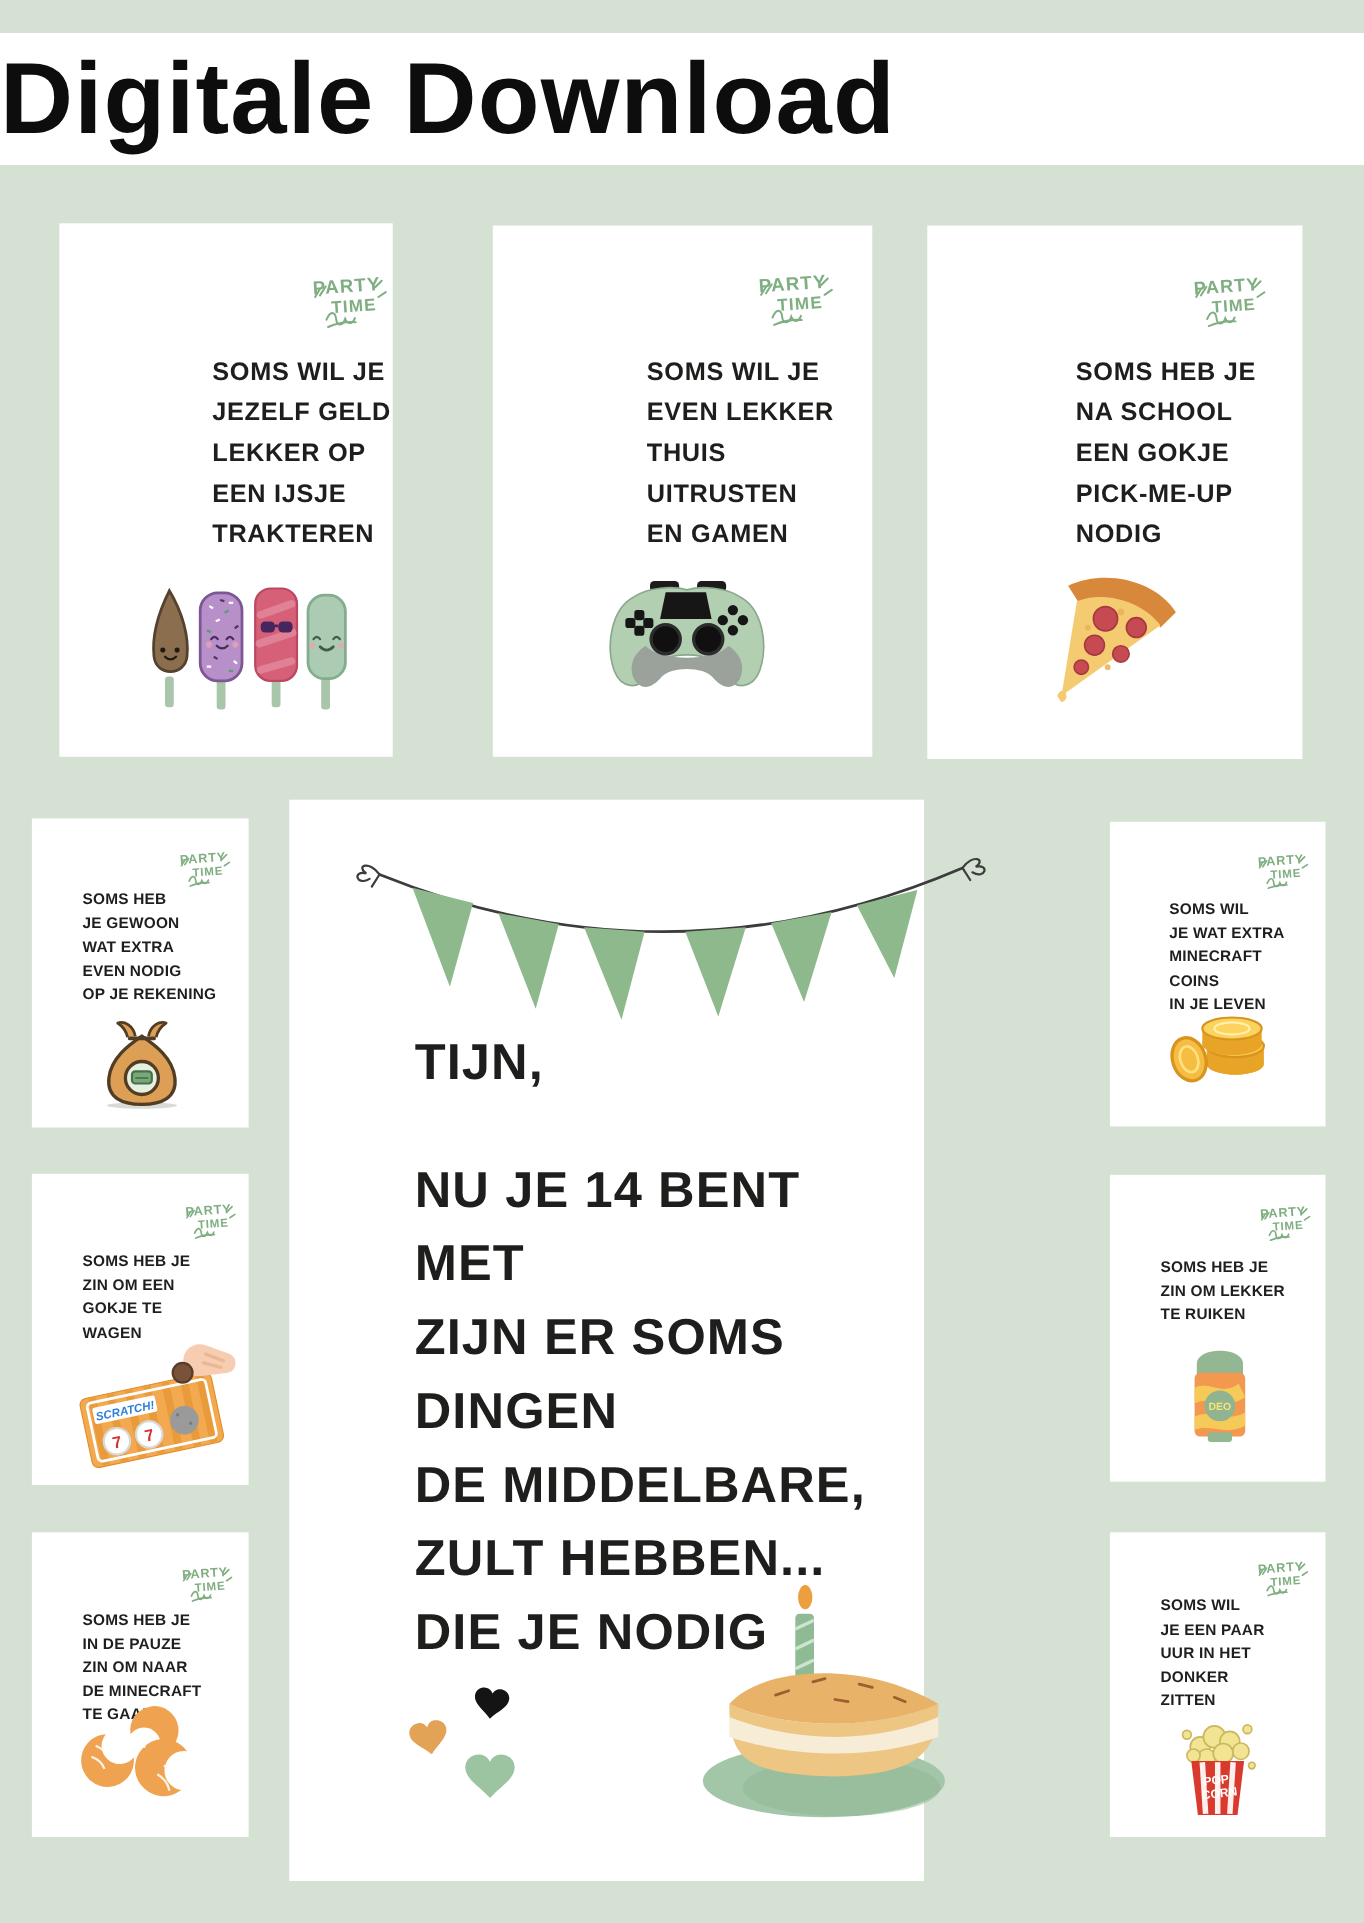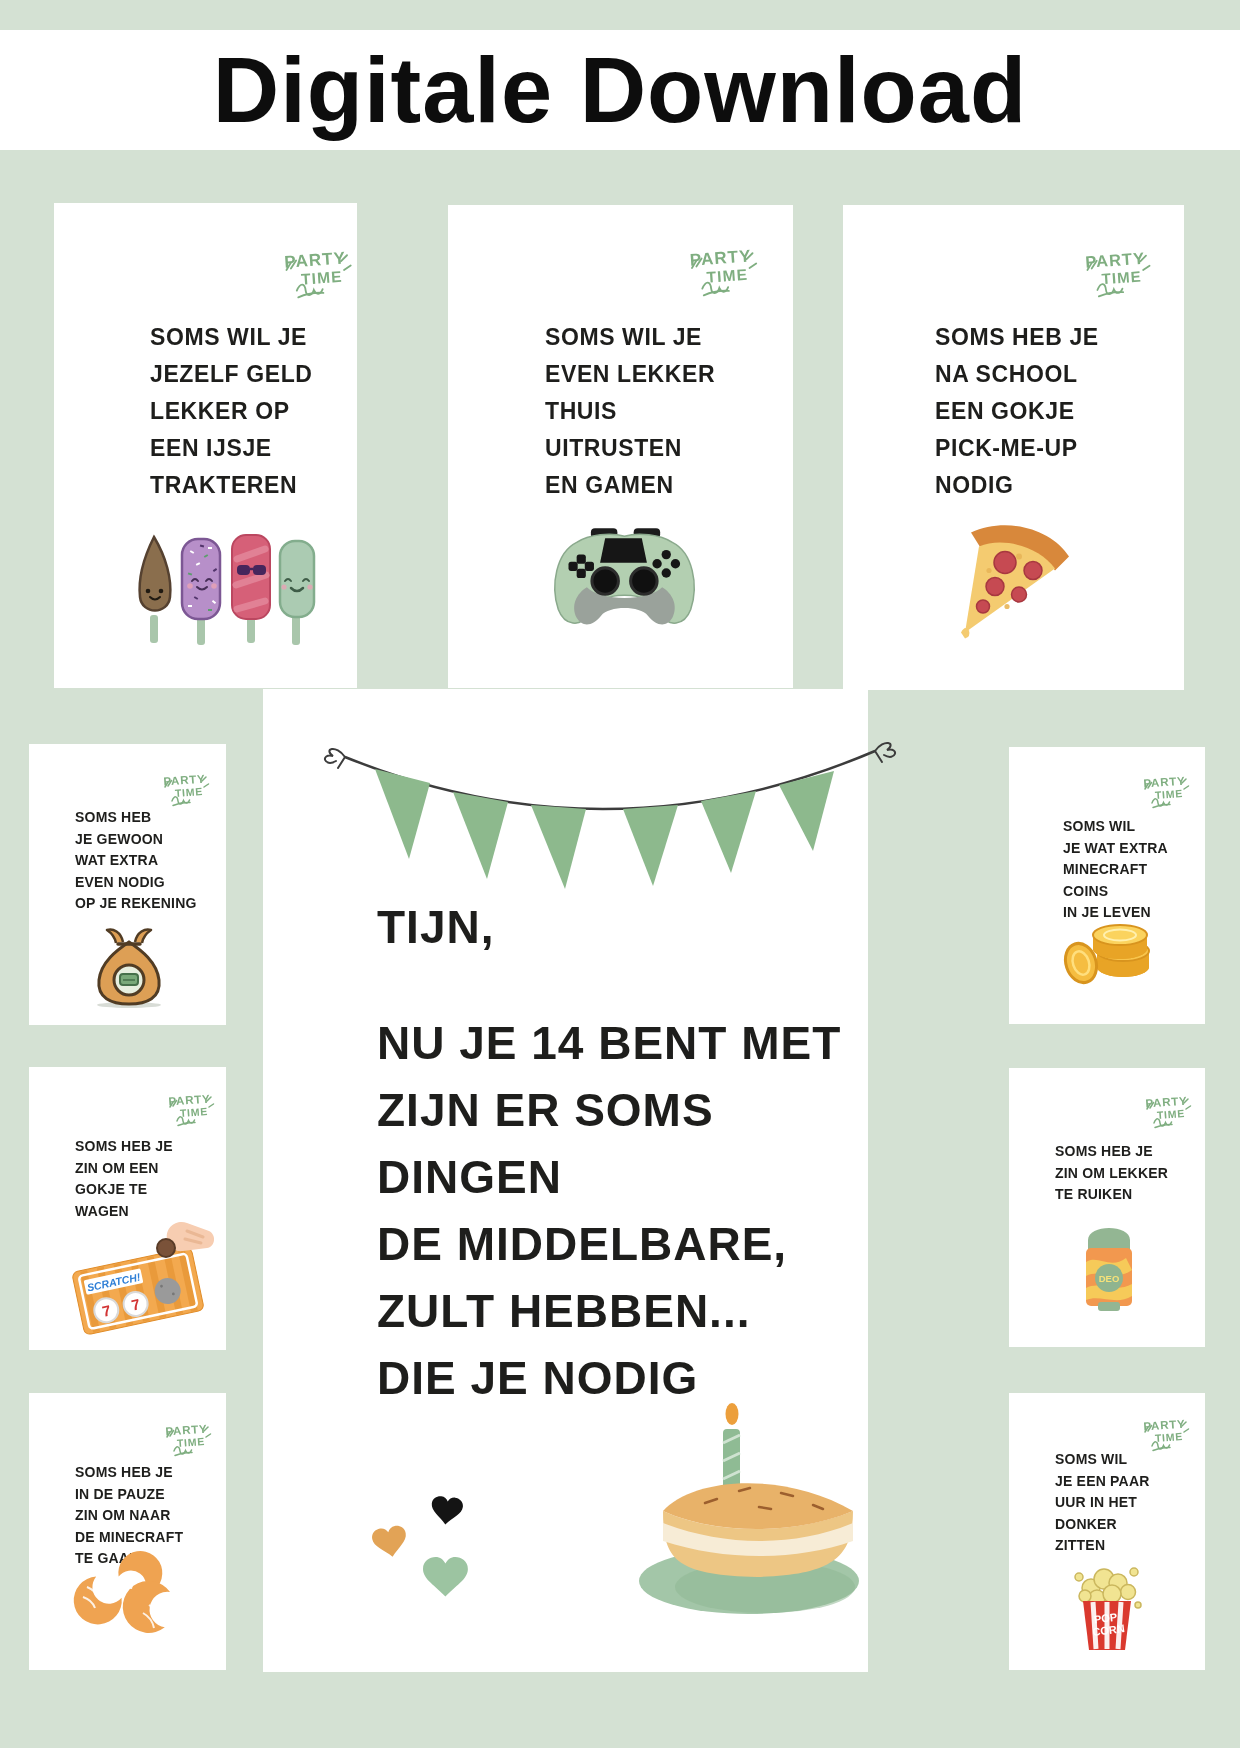--- a/index.html
+++ b/index.html
@@ -1,33 +1,33 @@
 <!DOCTYPE html>
 <html><head>
 <meta charset="utf-8">
 <style>
   html,body{margin:0;padding:0;background:#d4e1d3;font-family:"Liberation Sans",sans-serif;}
   .canvas{position:relative;width:1240px;height:1748px;background:#d4e1d3;overflow:hidden;}
-  .header{position:absolute;left:0;top:30px;width:1240px;height:120px;background:#ffffff;display:flex;align-items:center;justify-content:center;}
+  .header{position:absolute;left:0;top:30px;width:1240px;height:120px;background:#ffffff;display:flex;align-items:center;justify-content:flex-start;}
   .title{margin:0;font-size:92px;font-weight:bold;color:#0d0d0d;letter-spacing:1px;}
   .card{position:absolute;background:#ffffff;}
   .txt{position:absolute;font-weight:bold;color:#1e1e1c;}
-  .txt-lg{font-size:23px;line-height:37px;letter-spacing:0.6px;}
+  .txt-lg{font-size:23px;line-height:37px;letter-spacing:0.6px;margin-left:43px;}
   .txt-sm{font-size:14px;line-height:21.5px;letter-spacing:0.2px;}
   .txt-xl{font-size:46px;line-height:67px;letter-spacing:1px;}
   .abs{position:absolute;}
   svg{display:block;overflow:visible;}
   
   #card-ice{left:54px;top:203px;width:303px;height:485px;}
   #card-game{left:448px;top:205px;width:345px;height:483px;}
   #card-pizza{left:843px;top:205px;width:341px;height:485px;}
   #card-money{left:29px;top:744px;width:197px;height:281px;}
   #card-scratch{left:29px;top:1067px;width:197px;height:283px;}
   #card-snack{left:29px;top:1393px;width:197px;height:277px;}
-  #card-center{left:263px;top:689px;width:577px;height:983px;padding-left:28px;}
+  #card-center{left:263px;top:727px;width:577px;height:983px;}
   #card-coins{left:1009px;top:747px;width:196px;height:277px;}
   #card-deo{left:1009px;top:1068px;width:196px;height:279px;}
   #card-popcorn{left:1009px;top:1393px;width:196px;height:277px;}
 </style>
 </head>
 <body>
 
 <div class="canvas">
 
   <div class="header">

